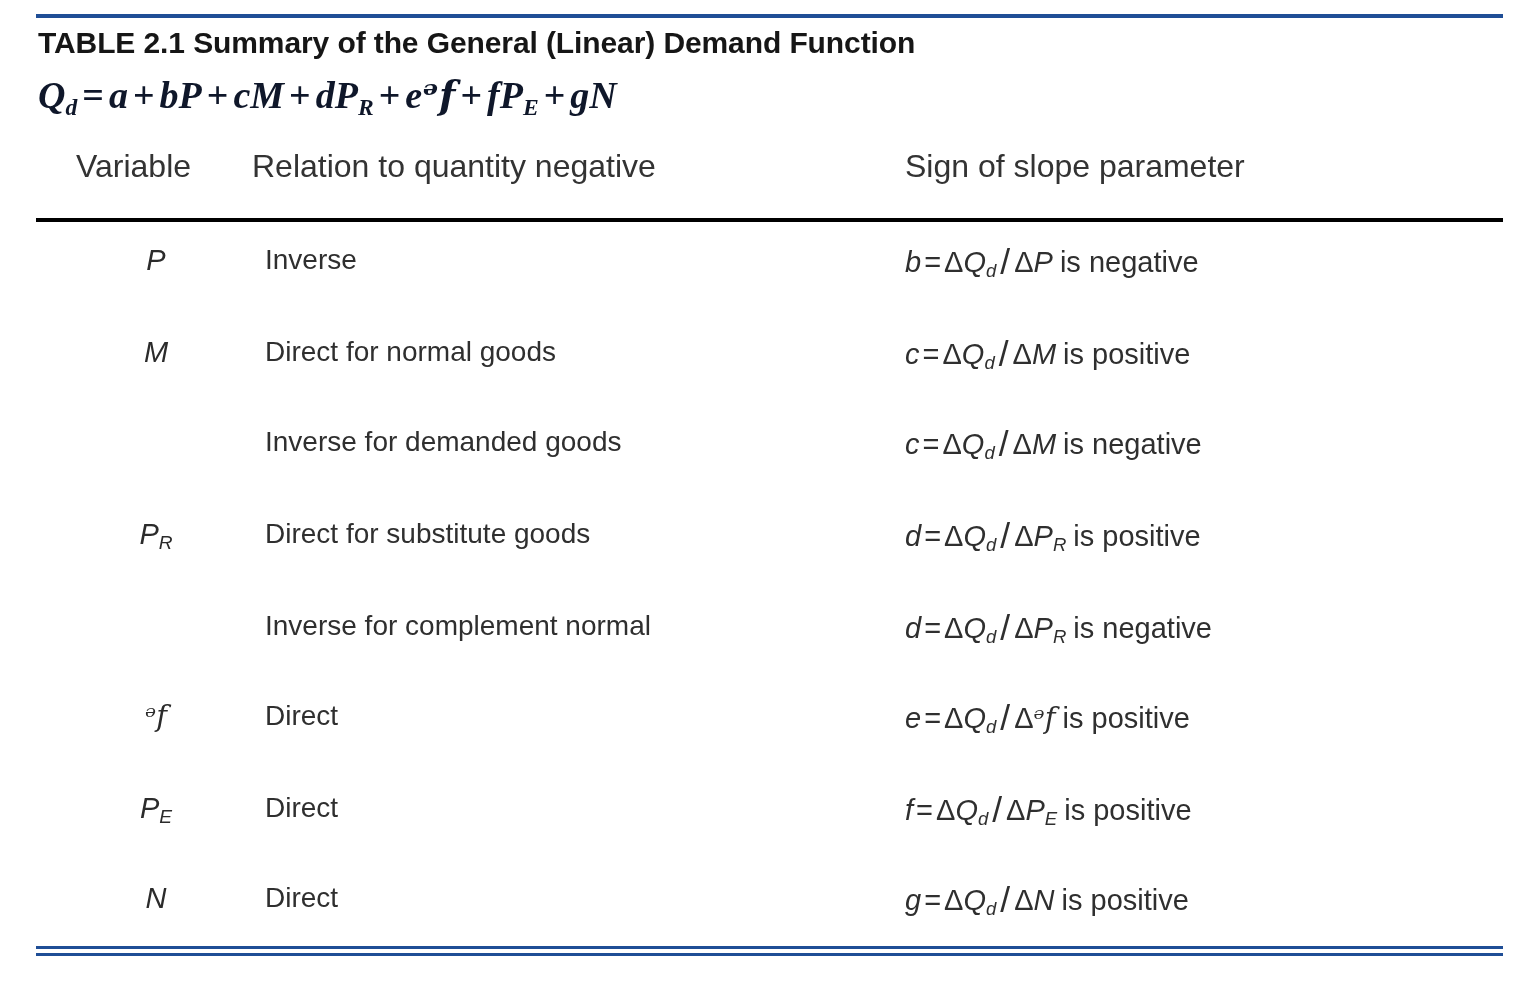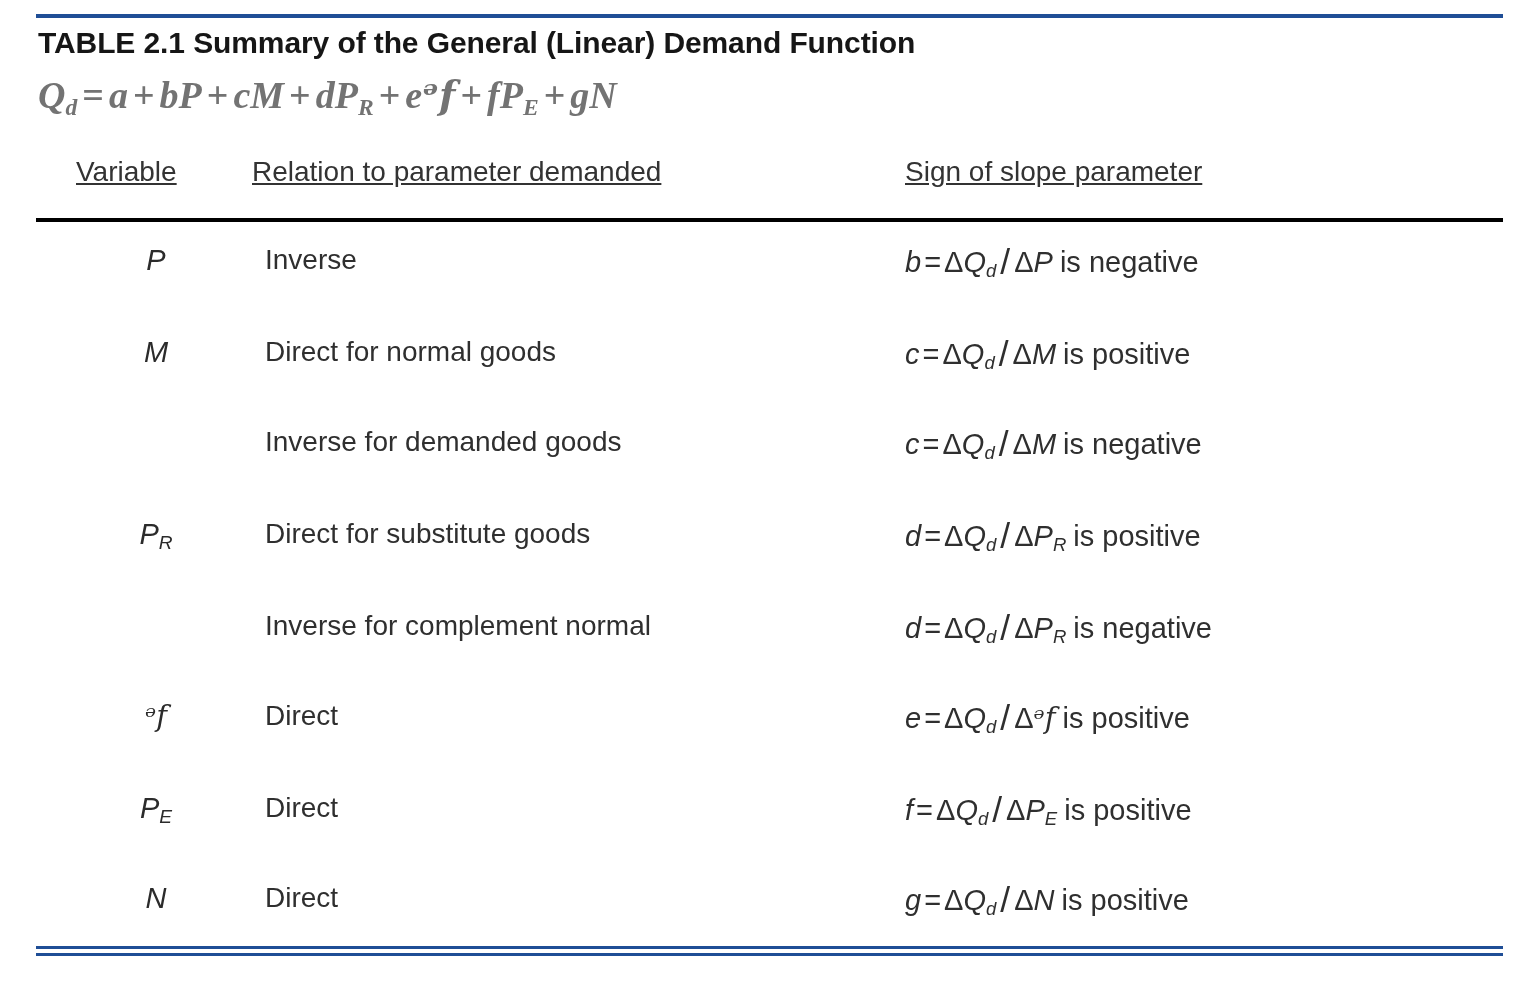--- a/index.html
+++ b/index.html
@@ -62,47 +62,46 @@
     white-space: nowrap;
   }
   .formula-line {
     position: absolute;
     left: 38px;
     top: 72px;
     font-family: "Liberation Serif", serif;
     font-size: 38px;
     font-weight: bold;
     font-style: italic;
-    color: #737373;
+    color: #0f172a;
     white-space: nowrap;
   }
   .formula-line .op {
     font-style: normal;
     font-weight: bold;
     padding: 0 5px;
   }
   .formula-line sub {
     font-size: 0.62em;
     font-style: italic;
     vertical-align: -0.28em;
   }
   .script-t {
     font-family: "DejaVu Serif", serif;
     font-style: italic;
   }
 
   
   .col-head {
     position: absolute;
-    top: 156px;
-    font-size: 28px;
+    top: 148px;
+    font-size: 32px;
     font-weight: normal;
     color: #333333;
     white-space: nowrap;
-    text-decoration: underline;
   }
   .col-head.c1 { left: 76px; }
   .col-head.c2 { left: 252px; }
   .col-head.c3 { left: 905px; }
 
   
   .row {
     position: absolute;
     left: 0;
     width: 1520px;
@@ -171,21 +170,21 @@
 
   <div class="rule rule-top"></div>
 
   <div class="caption">TABLE 2.1 Summary of the General (Linear) Demand Function</div>
 
   <div class="formula-line"><span>Q<sub>d</sub></span><span class="op">=</span><span>a</span><span class="op">+</span><span>b<span>P</span></span><span class="op">+</span><span>c<span>M</span></span><span class="op">+</span><span>d<span>P</span><sub>R</sub></span><span class="op">+</span><span>e<span class="script-t">ᵊf</span></span><span class="op">+</span><span>f<span>P</span><sub>E</sub></span><span class="op">+</span><span>g<span>N</span></span></div>
 
   <div class="rule rule-header"></div>
 
   <div class="col-head c1">Variable</div>
-  <div class="col-head c2">Relation to parameter demanded</div>
+  <div class="col-head c2">Relation to quantity negative</div>
   <div class="col-head c3">Sign of slope parameter</div>
 
   <div id="rows-container">
       <div class="row" style="top:238px">
         <div class="cell cell-var"><span class="">P</span></div>
         <div class="cell cell-rel">Inverse</div>
         <div class="cell cell-sign"><i>b</i><span class="eq">=</span><span class="delta">Δ</span><i>Q</i><sub>d</sub><span class="slash">/</span><span class="delta">Δ</span><i class="">P</i><span class="sp"></span><span class="tail">is negative</span></div>
       </div>
       <div class="row" style="top:330px">
         <div class="cell cell-var"><span class="">M</span></div>

